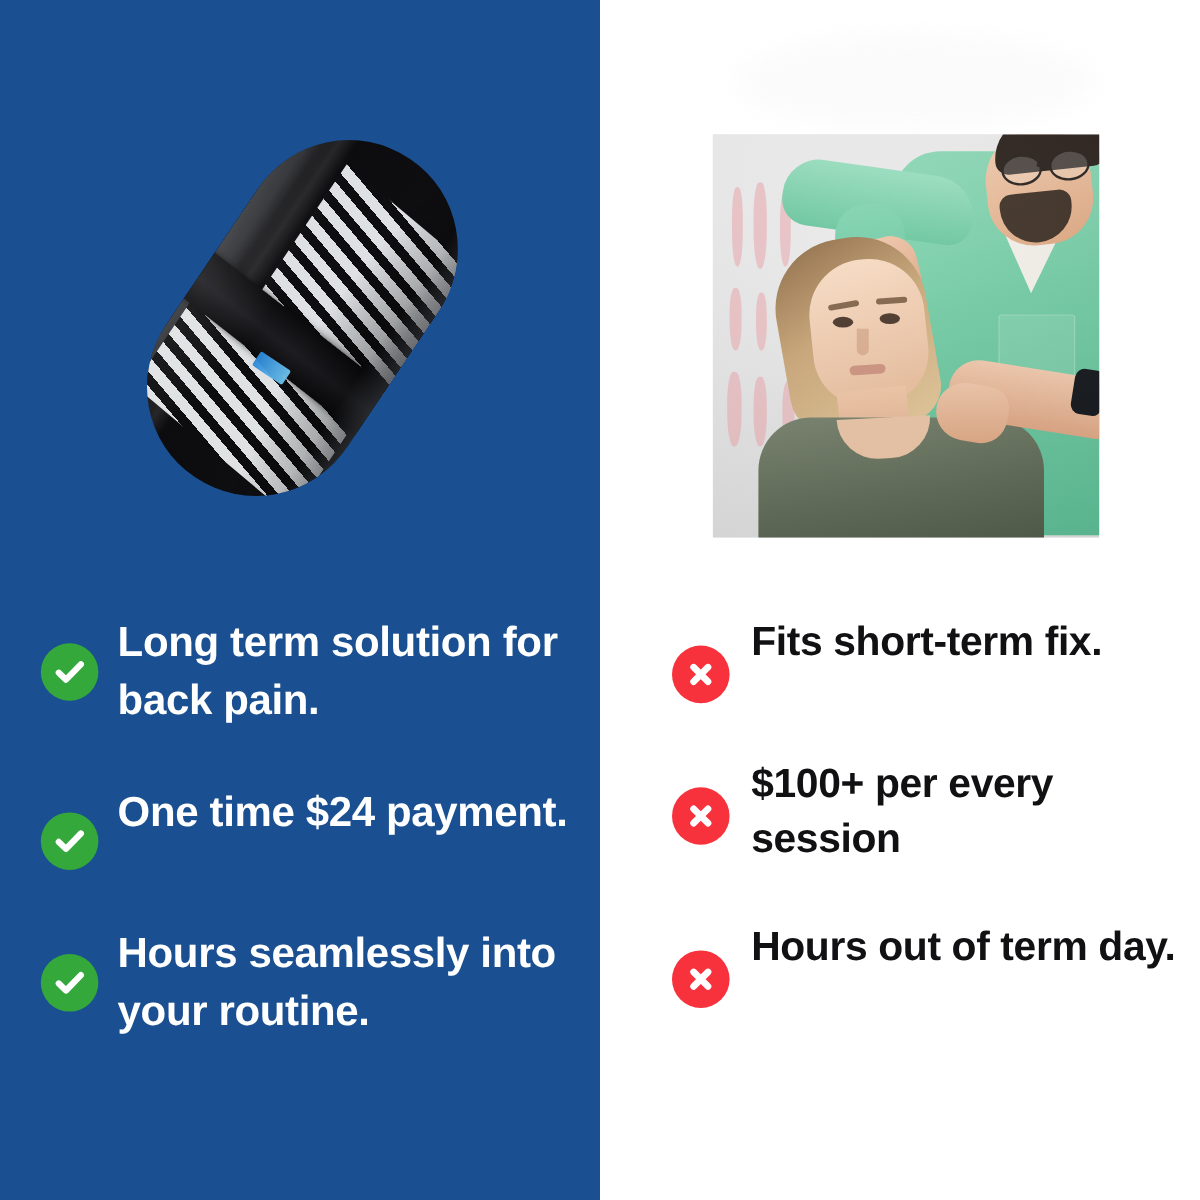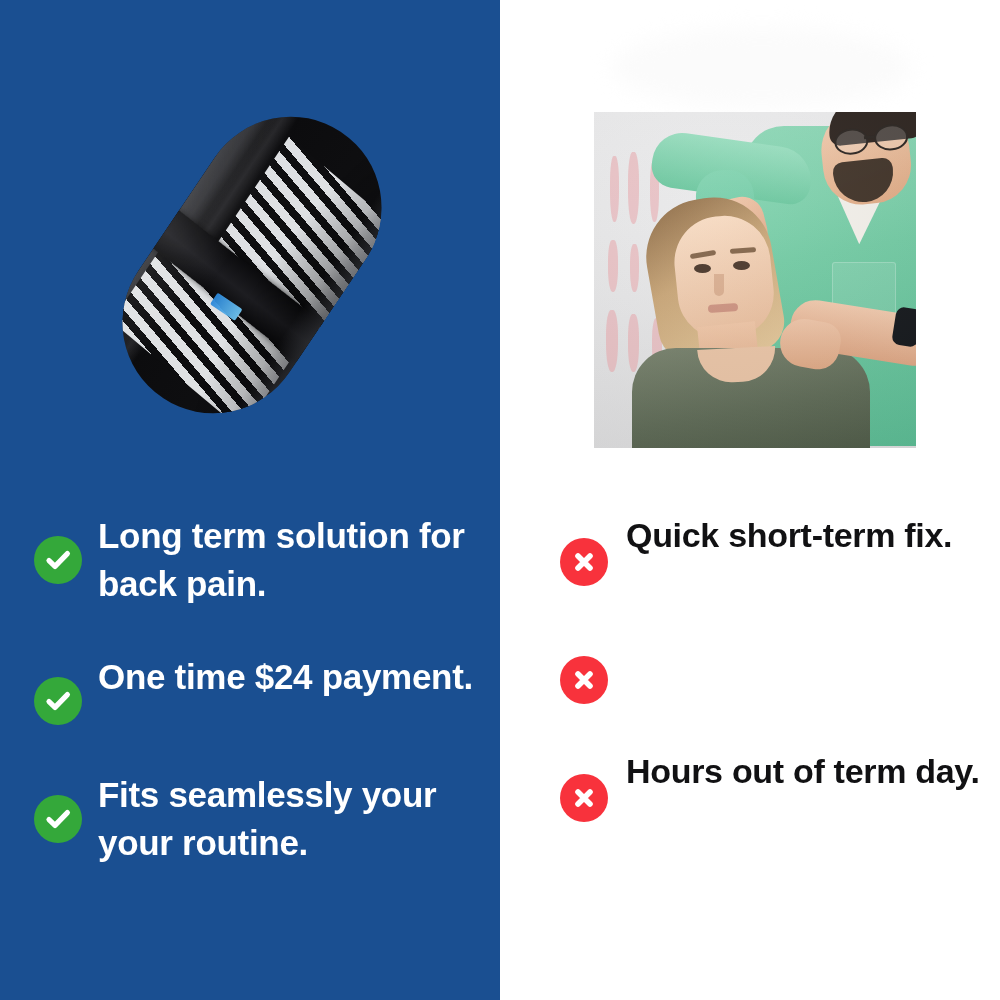--- a/index.html
+++ b/index.html
@@ -491,21 +491,21 @@
       </span>
       <span class="bullet-text">One time $24 payment.</span>
     </div>
 
     <div class="bullet-row">
       <span class="bullet-icon icon-check">
         <svg width="28" height="28" viewBox="0 0 28 28" aria-hidden="true">
           <path d="M5 14.6 L11 20.4 L23.4 7.6" fill="none" stroke="#ffffff" stroke-width="5.2" stroke-linecap="round" stroke-linejoin="round"></path>
         </svg>
       </span>
-      <span class="bullet-text">Fits seamlessly your your routine.</span>
+      <span class="bullet-text">Hours seamlessly into your routine.</span>
     </div>
 
   </div>
 
   <div class="panel-right"></div>
 
   <div class="photo-shadow"></div>
 
   <div class="photo">
     <div class="photo-inner">
@@ -558,29 +558,30 @@
   </div>
 
   <div class="bullets bullets-right">
 
     <div class="bullet-row">
       <span class="bullet-icon icon-cross">
         <svg width="28" height="28" viewBox="0 0 28 28" aria-hidden="true">
           <path d="M8 8 L20 20 M20 8 L8 20" fill="none" stroke="#ffffff" stroke-width="5.6" stroke-linecap="round"></path>
         </svg>
       </span>
-      <span class="bullet-text">Quick short-term fix.</span>
+      <span class="bullet-text">Fits short-term fix.</span>
     </div>
 
     <div class="bullet-row">
       <span class="bullet-icon icon-cross">
         <svg width="28" height="28" viewBox="0 0 28 28" aria-hidden="true">
           <path d="M8 8 L20 20 M20 8 L8 20" fill="none" stroke="#ffffff" stroke-width="5.6" stroke-linecap="round"></path>
         </svg>
       </span>
+      <span class="bullet-text">$100+ per every session</span>
     </div>
 
     <div class="bullet-row">
       <span class="bullet-icon icon-cross">
         <svg width="28" height="28" viewBox="0 0 28 28" aria-hidden="true">
           <path d="M8 8 L20 20 M20 8 L8 20" fill="none" stroke="#ffffff" stroke-width="5.6" stroke-linecap="round"></path>
         </svg>
       </span>
       <span class="bullet-text">Hours out of term day.</span>
     </div>

